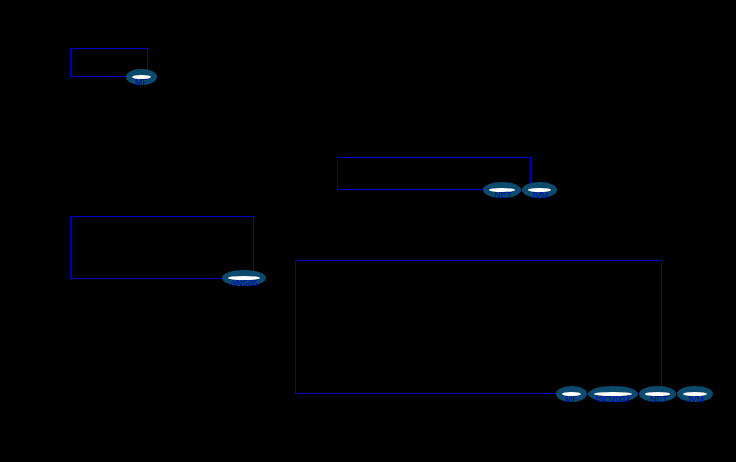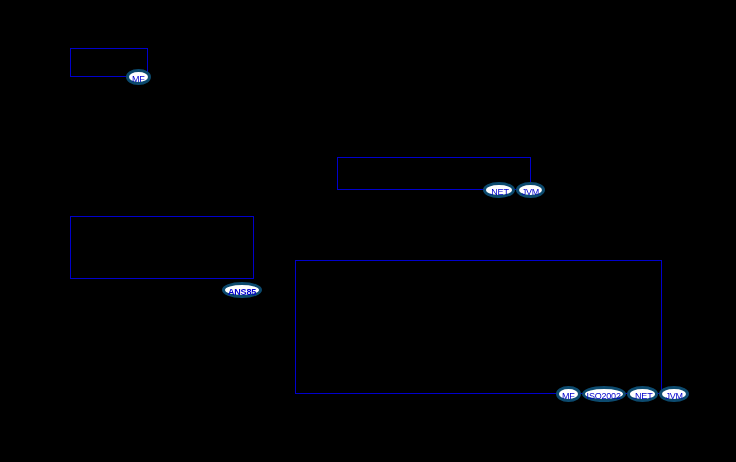--- a/index.html
+++ b/index.html
@@ -27,21 +27,21 @@
     position: absolute;
     display: flex;
     flex-direction: row;
     align-items: center;
     gap: 1px;
     height: 16px;
   }
   .badge {
     box-sizing: border-box;
     height: 16px;
-    border: 3px solid #0c4a6e;
+    border: 6px solid #0c4a6e;
     border-radius: 50%;
     background: #FFFFFF;
     color: #0000CC;
     font-family: "Liberation Sans", sans-serif;
     font-size: 9px;
     line-height: 14px;
     text-align: center;
     white-space: nowrap;
     letter-spacing: -0.2px;
     padding: 0 3px;
@@ -62,21 +62,21 @@
     <div class="badge">MF</div>
   </div>
 
   <div class="node-box" style="left:337px; top:157px; width:194px; height:33px;"></div>
   <div class="badge-row" style="left:483px; top:182px;">
     <div class="badge">.NET</div>
     <div class="badge">JVM</div>
   </div>
 
   <div class="node-box" style="left:70px; top:216px; width:184px; height:63px;"></div>
-  <div class="badge-row" style="left:222px; top:282px;font-weight:bold;">
+  <div class="badge-row" style="left:222px; top:270px;">
     <div class="badge wide">ANS85</div>
   </div>
 
   <div class="node-box" style="left:295px; top:260px; width:367px; height:134px;"></div>
   <div class="badge-row" style="left:556px; top:386px;">
     <div class="badge">MF</div>
     <div class="badge wide">ISO2002</div>
     <div class="badge">.NET</div>
     <div class="badge">JVM</div>
   </div>

